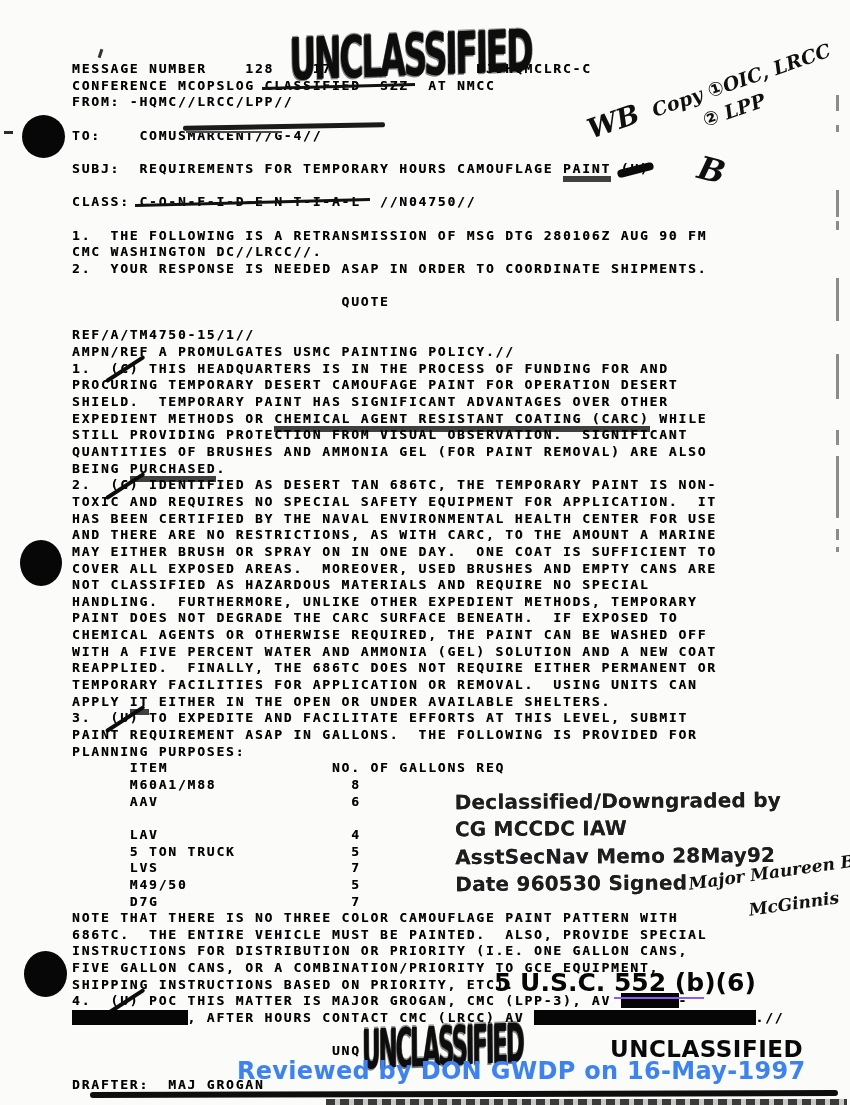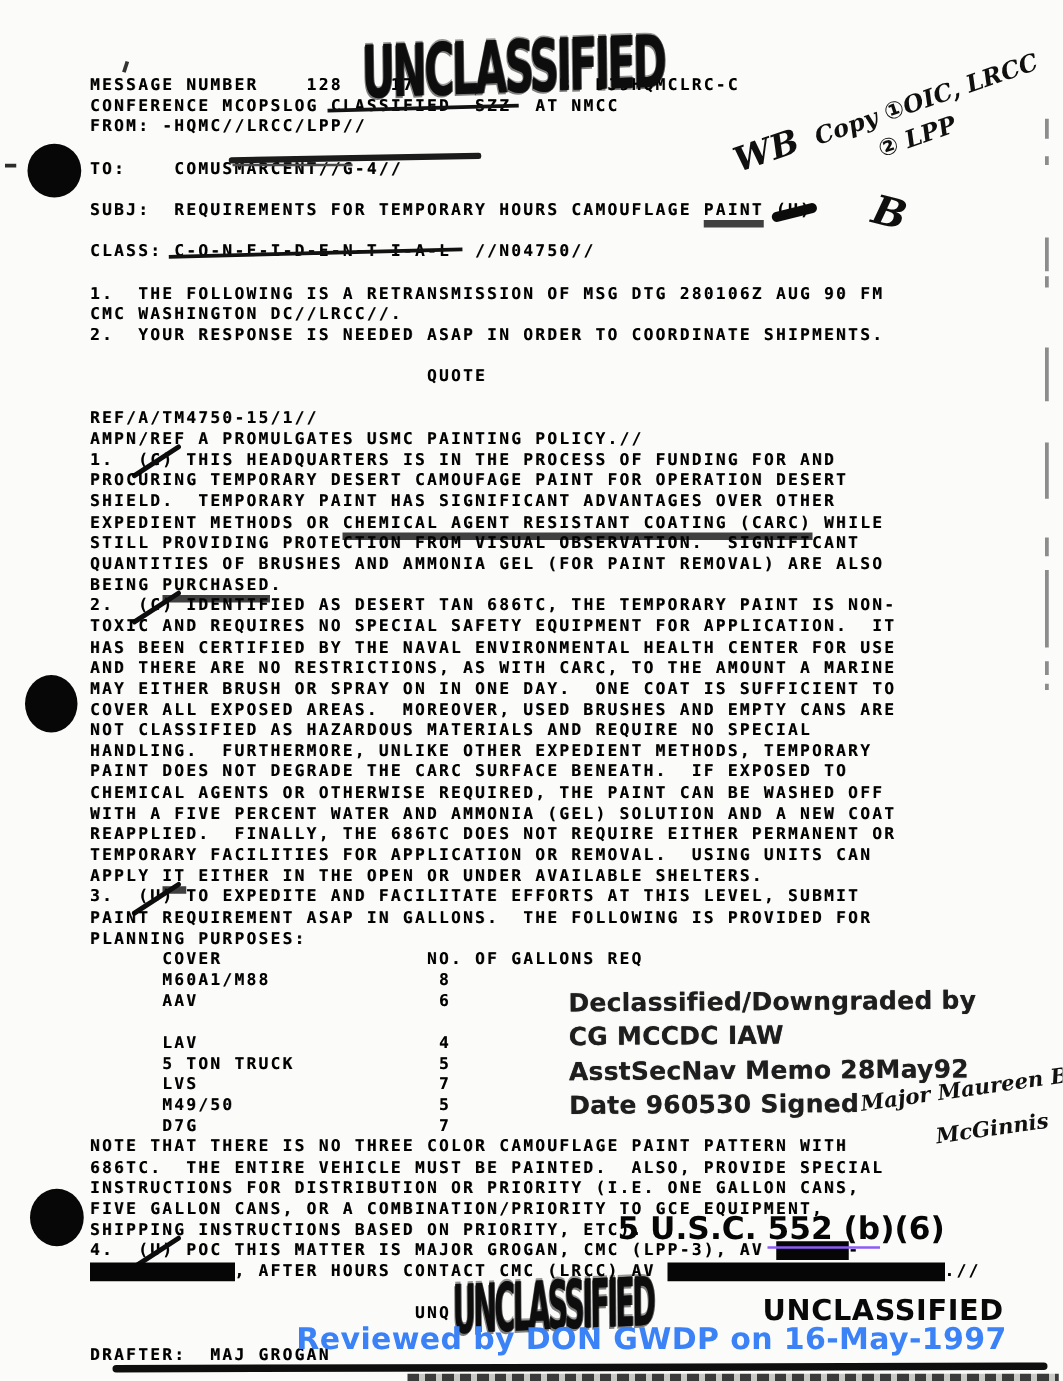--- a/index.html
+++ b/index.html
@@ -125,21 +125,21 @@
       <div class="line" style="top: 532.8px;"><span>HANDLING.  FURTHERMORE, UNLIKE OTHER EXPEDIENT METHODS, TEMPORARY</span></div>
       <div class="line" style="top: 549.45px;"><span>PAINT DOES NOT DEGRADE THE CARC SURFACE BENEATH.  IF EXPOSED TO</span></div>
       <div class="line" style="top: 566.1px;"><span>CHEMICAL AGENTS OR OTHERWISE REQUIRED, THE PAINT CAN BE WASHED OFF</span></div>
       <div class="line" style="top: 582.75px;"><span>WITH A FIVE PERCENT WATER AND AMMONIA (GEL) SOLUTION AND A NEW COAT</span></div>
       <div class="line" style="top: 599.4px;"><span>REAPPLIED.  FINALLY, THE 686TC DOES NOT REQUIRE EITHER PERMANENT OR</span></div>
       <div class="line" style="top: 616.05px;"><span>TEMPORARY FACILITIES FOR APPLICATION OR REMOVAL.  USING UNITS CAN</span></div>
       <div class="line" style="top: 632.7px;"><span>APPLY </span><span class="seg-u">IT</span><span> EITHER IN THE OPEN OR UNDER AVAILABLE SHELTERS.</span></div>
       <div class="line" style="top: 649.35px;"><span>3.  </span><span class="seg-x">(U)</span><span> TO EXPEDITE AND FACILITATE EFFORTS AT THIS LEVEL, SUBMIT</span></div>
       <div class="line" style="top: 666px;"><span>PAINT REQUIREMENT ASAP IN GALLONS.  THE FOLLOWING IS PROVIDED FOR</span></div>
       <div class="line" style="top: 682.65px;"><span>PLANNING PURPOSES:</span></div>
-      <div class="line" style="top: 699.3px;"><span>      COVER                 NO. OF GALLONS REQ</span></div>
+      <div class="line" style="top: 699.3px;"><span>      ITEM                 NO. OF GALLONS REQ</span></div>
       <div class="line" style="top: 715.95px;"><span>      M60A1/M88              8</span></div>
       <div class="line" style="top: 732.6px;"><span>      AAV                    6</span></div>
       <div class="line" style="top: 765.9px;"><span>      LAV                    4</span></div>
       <div class="line" style="top: 782.55px;"><span>      5 TON TRUCK            5</span></div>
       <div class="line" style="top: 799.2px;"><span>      LVS                    7</span></div>
       <div class="line" style="top: 815.85px;"><span>      M49/50                 5</span></div>
       <div class="line" style="top: 832.5px;"><span>      D7G                    7</span></div>
       <div class="line" style="top: 849.15px;"><span>NOTE THAT THERE IS NO THREE COLOR CAMOUFLAGE PAINT PATTERN WITH</span></div>
       <div class="line" style="top: 865.8px;"><span>686TC.  THE ENTIRE VEHICLE MUST BE PAINTED.  ALSO, PROVIDE SPECIAL</span></div>
       <div class="line" style="top: 882.45px;"><span>INSTRUCTIONS FOR DISTRIBUTION OR PRIORITY (I.E. ONE GALLON CANS,</span></div>

